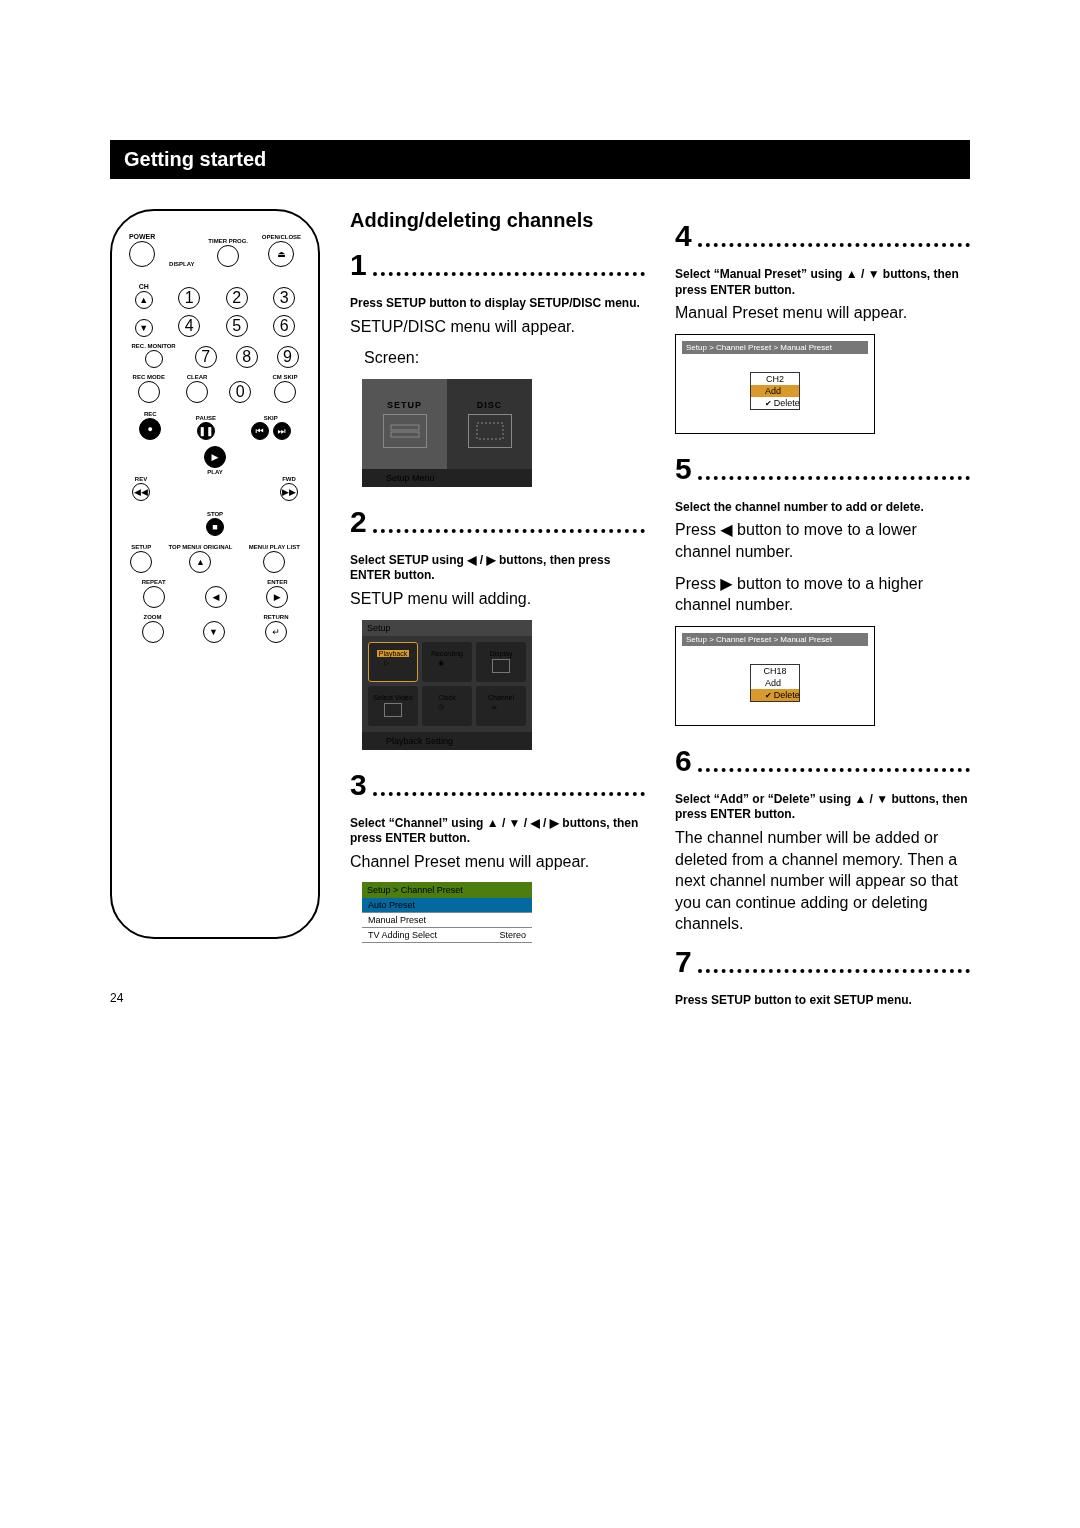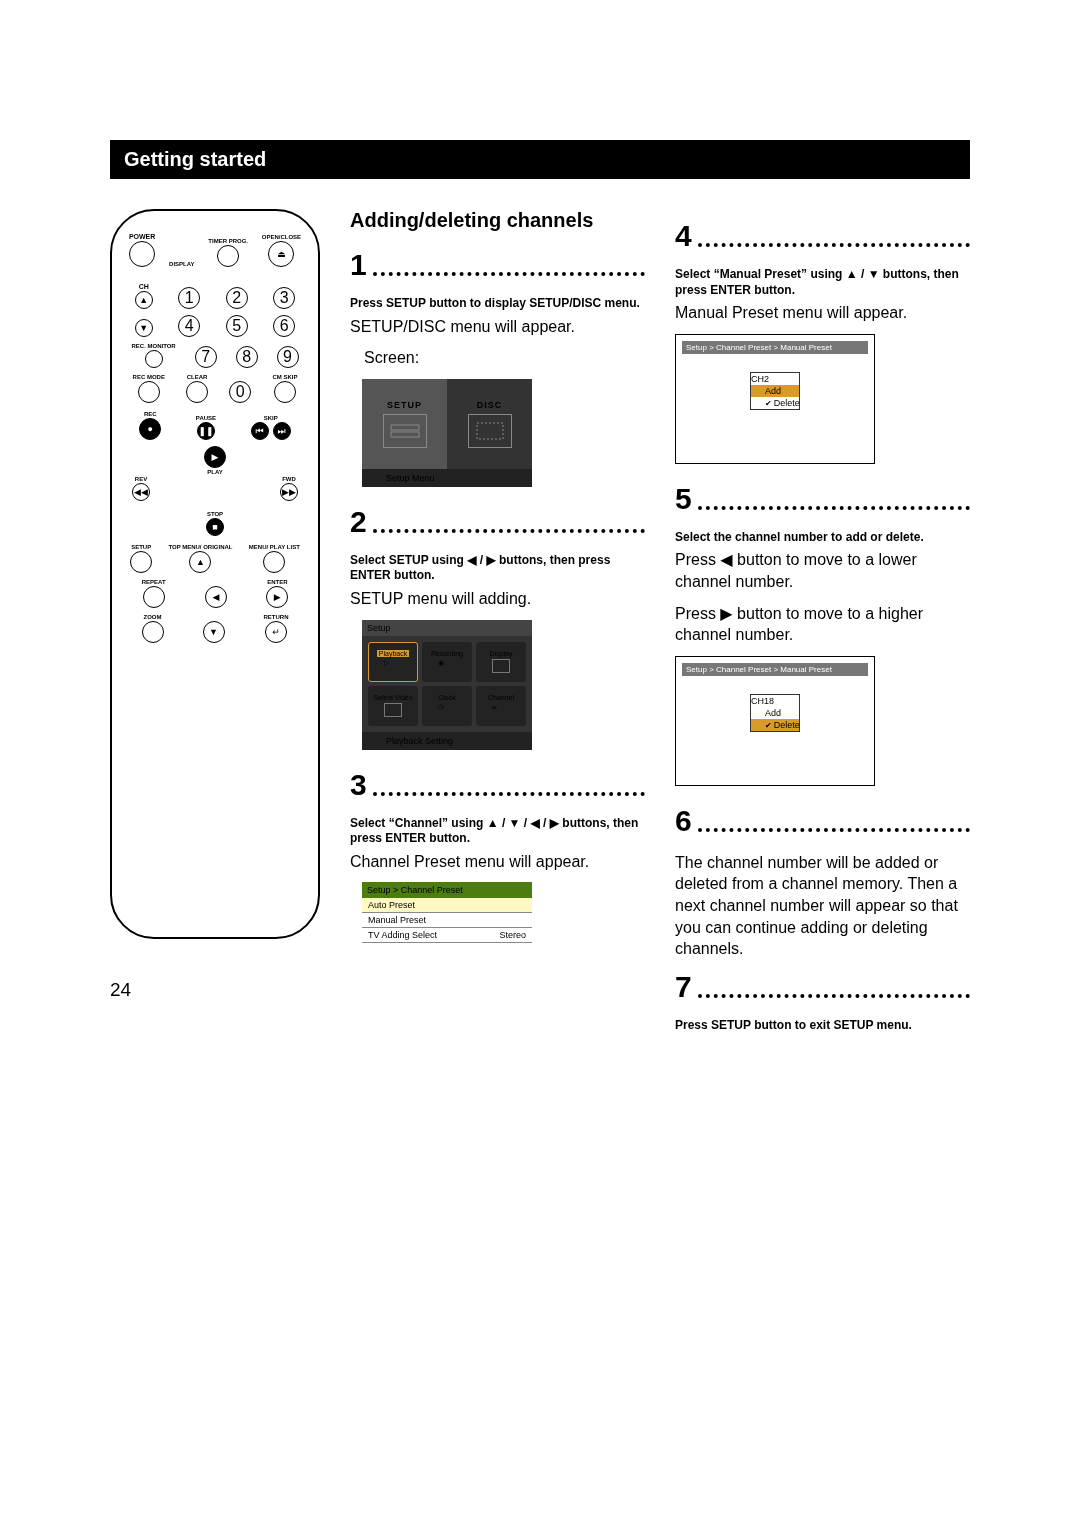--- a/index.html
+++ b/index.html
@@ -9,21 +9,21 @@
   .cols { display: flex; gap: 30px; }
   .col-remote { width: 210px; }
   .col-mid, .col-right { flex: 1; }
   h3.section-title { font-size: 20px; font-weight: bold; margin-bottom: 16px; }
   .stepnum { font-size: 30px; font-weight: bold; display: inline-block; vertical-align: bottom; }
   .dots-row { display: flex; align-items: flex-end; margin: 10px 0 14px 0; }
   .dots { flex: 1; border-bottom: 4px dotted #000; height: 2px; margin-left: 6px; margin-bottom: 6px; }
   .instr { font-weight: bold; font-size: 12px; line-height: 1.3; margin-bottom: 4px; }
   .body { font-size: 16px; line-height: 1.35; margin-bottom: 10px; }
   .indent { margin-left: 14px; }
-  .pagenum { font-size: 19px; margin-top: 40px; }
+  .pagenum { font-size: 12px; margin-top: 52px; }
 
   
   .remote { border: 2px solid #000; border-radius: 44px; padding: 22px 10px 80px 10px; position: relative; height: 730px; }
   .brow { display: flex; justify-content: space-around; align-items: flex-end; margin-bottom: 6px; }
   .rc-btn { border: 1.5px solid #000; border-radius: 50%; background: #fff; display: flex; align-items: center; justify-content: center; }
   .rc-lg { width: 26px; height: 26px; }
   .rc-md { width: 22px; height: 22px; }
   .rc-sm { width: 18px; height: 18px; }
   .rc-lbl { font-size: 7px; font-weight: bold; text-align: center; line-height: 1; }
   .rc-lbl-t { font-size: 6px; font-weight: bold; text-align: center; line-height: 1; }
@@ -41,25 +41,25 @@
   .sd-foot { background: #222; padding: 4px 24px; font-size: 9px; }
   .sd2 { width: 170px; margin: 6px 0 18px 12px; }
   .sd2-top { background: #444; padding: 3px 5px; font-size: 9px; }
   .sd2-grid { background: #333; display: grid; grid-template-columns: 1fr 1fr 1fr; gap: 4px; padding: 6px; }
   .sd2-cell { background: #232323; border-radius: 3px; display:flex; flex-direction:column; align-items:center; justify-content:center; height:40px; font-size:7px; gap:2px;}
   .sd2-cell.sel { border: 1px solid #d99a2b; }
   .sd2-icon { width:18px; height:14px; border:1px solid #777; }
   .sd3 { width: 170px; margin: 6px 0 18px 12px; height: 140px; }
   .sd3-top { background: #4d7c0f; padding: 3px 5px; font-size: 9px; }
   .sd3-row { padding: 2px 6px; font-size: 9px; border-bottom: 1px solid #888; display:flex; justify-content:space-between;}
-  .sd3-row.sel { background: #fef9c3; color:#000; }
-  .mp { width: 200px; height: 130px; margin: 8px 0 18px 0; padding: 6px; }
+  .sd3-row.sel { background: #0369a1; color:#000; }
+  .mp { width: 200px; height: 100px; margin: 8px 0 18px 0; padding: 6px; }
   .mp .crumb { background: #777; padding: 2px 4px; font-size: 8px; color:#fff; margin-bottom: 18px; }
   .mp-box { border: 1px solid #333; width: 50px; margin: 0 auto; font-size: 9px; }
-  .mp-box .ch { padding: 1px 0; }
+  .mp-box .ch { text-align: center; padding: 1px 0; }
   .mp-box .row { padding: 1px 14px; }
   .mp-box .row.sel { background: #d99a2b; }
   .chk::before { content: "✔"; margin-right: 2px; font-size:8px;}
 
   .arrow { font-family: sans-serif; }
 </style>
 </head>
 <body>
 
 <div class="page">
@@ -327,20 +327,21 @@
           <div class="ch">CH18</div>
           <div class="row">Add</div>
           <div class="row sel chk">Delete</div>
         </div>
       </div>
 
       <div class="dots-row">
           <span class="stepnum">6</span>
           <span class="dots"></span>
         </div>
+      <div class="instr"><span>Select “Add” or “Delete” using </span><span class="arrow">▲</span><span> / </span><span class="arrow">▼</span><span> buttons, then press ENTER button.</span></div>
       <div class="body">The channel number will be added or deleted from a channel memory. Then a next channel number will appear so that you can continue adding or deleting channels.</div>
 
       <div class="dots-row">
           <span class="stepnum">7</span>
           <span class="dots"></span>
         </div>
       <div class="instr">Press SETUP button to exit SETUP menu.</div>
     </div>
 
   </div>

